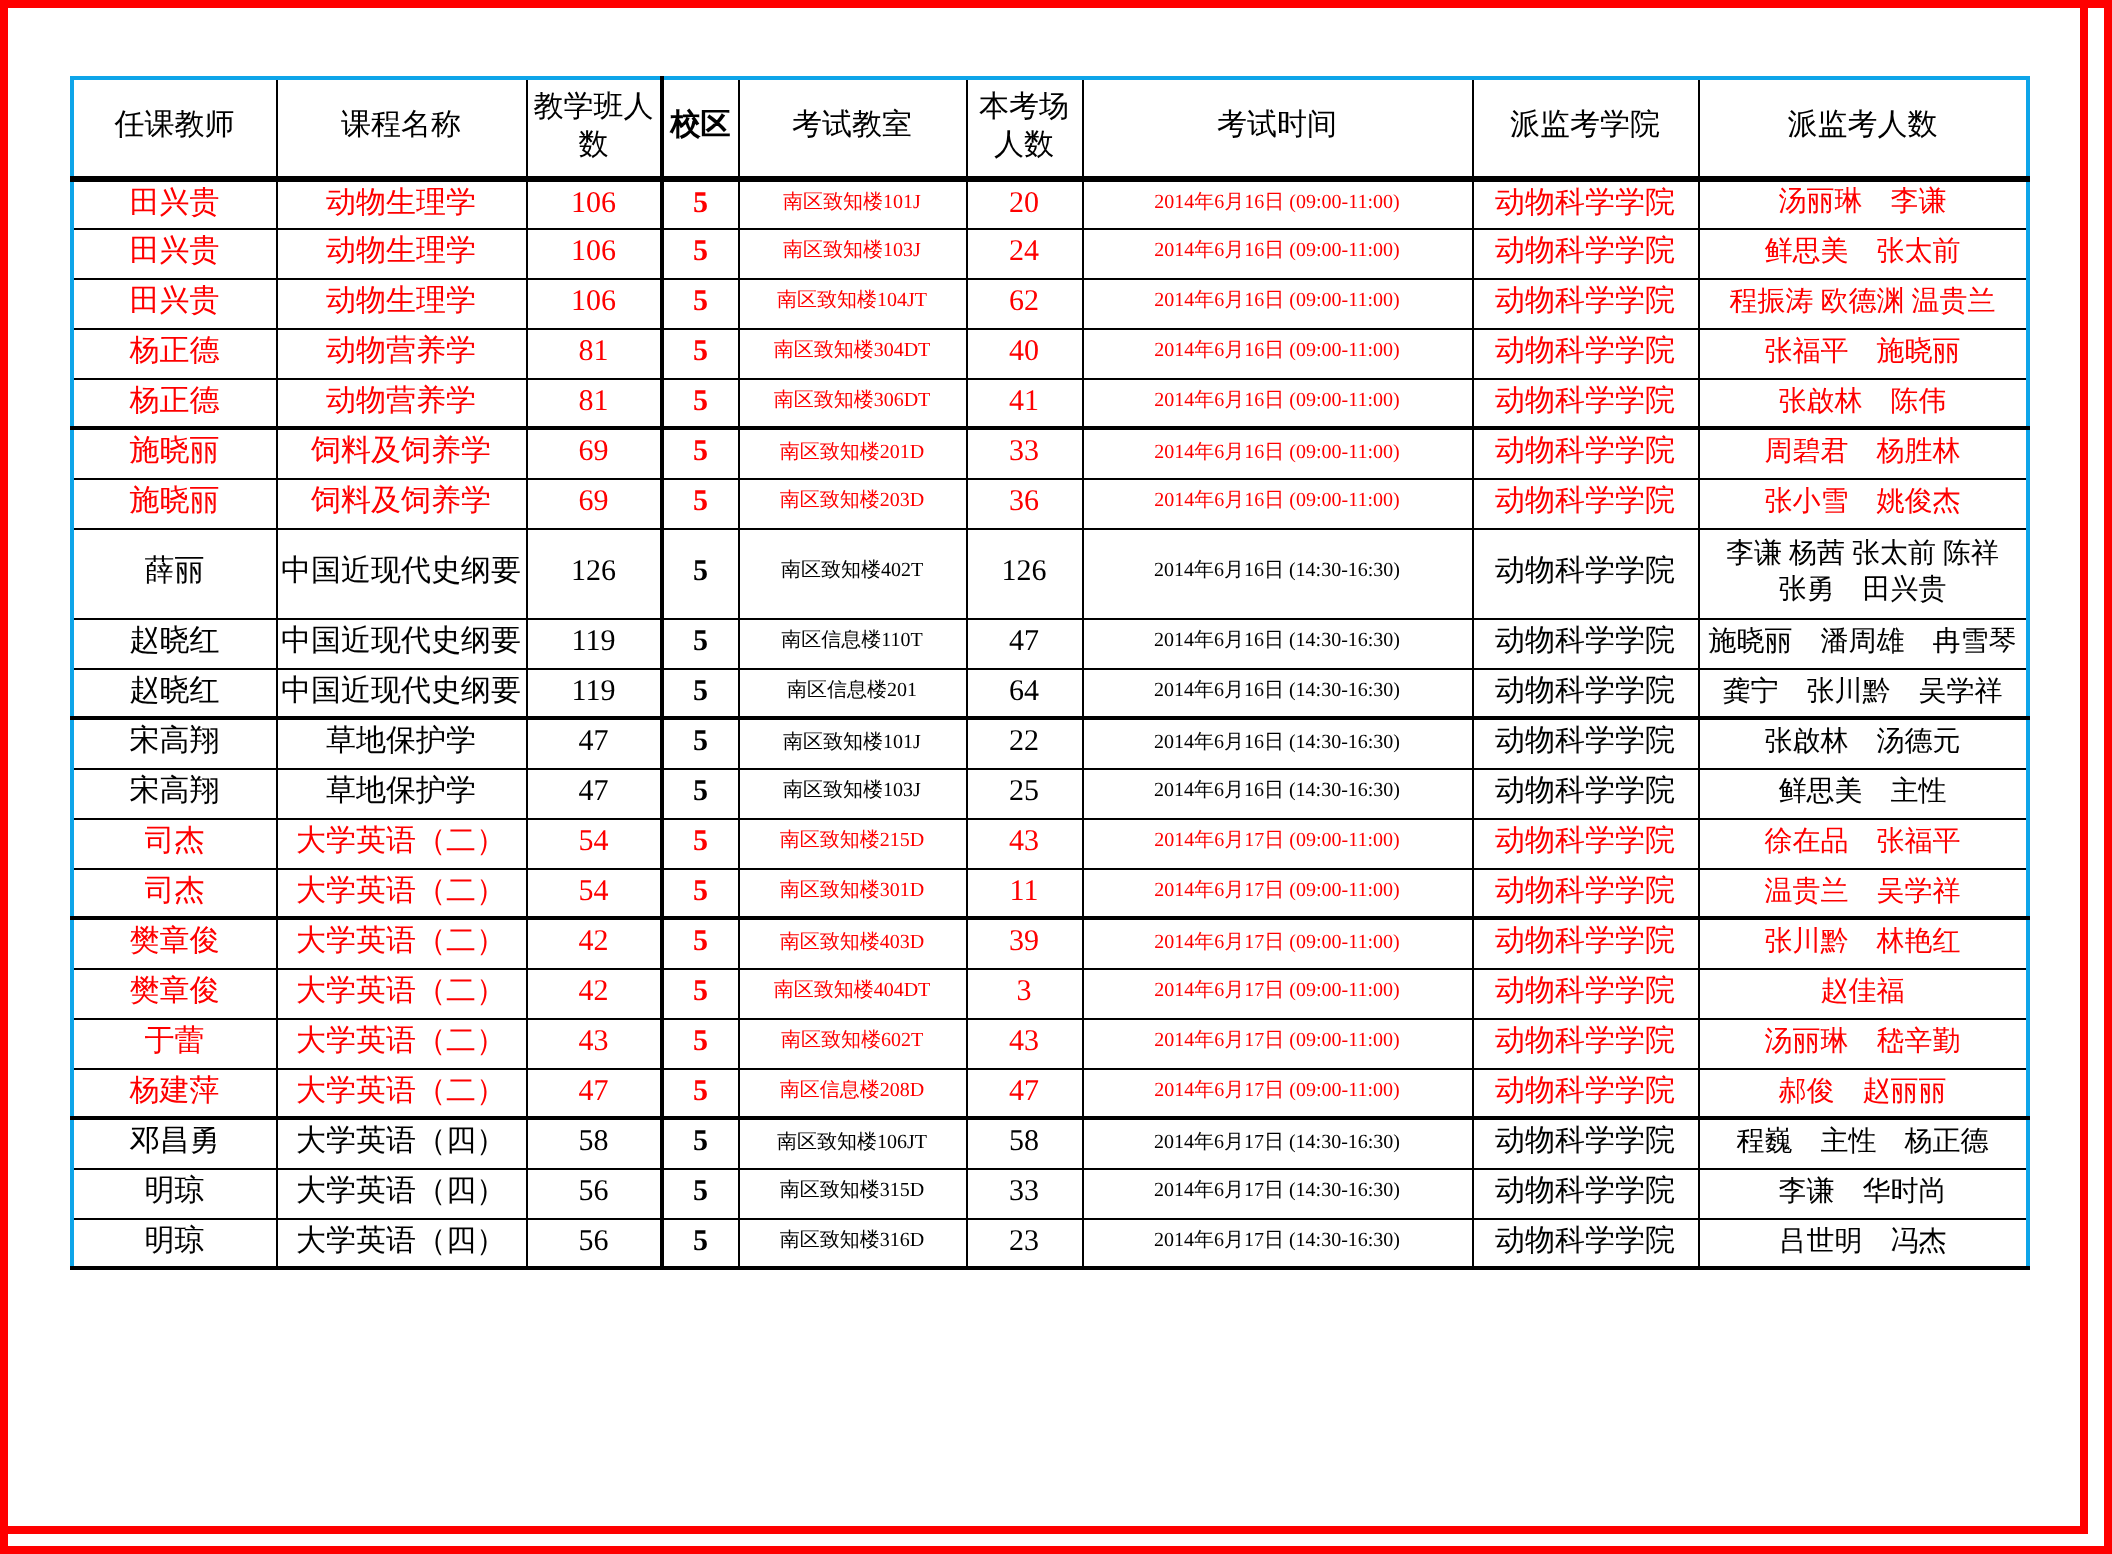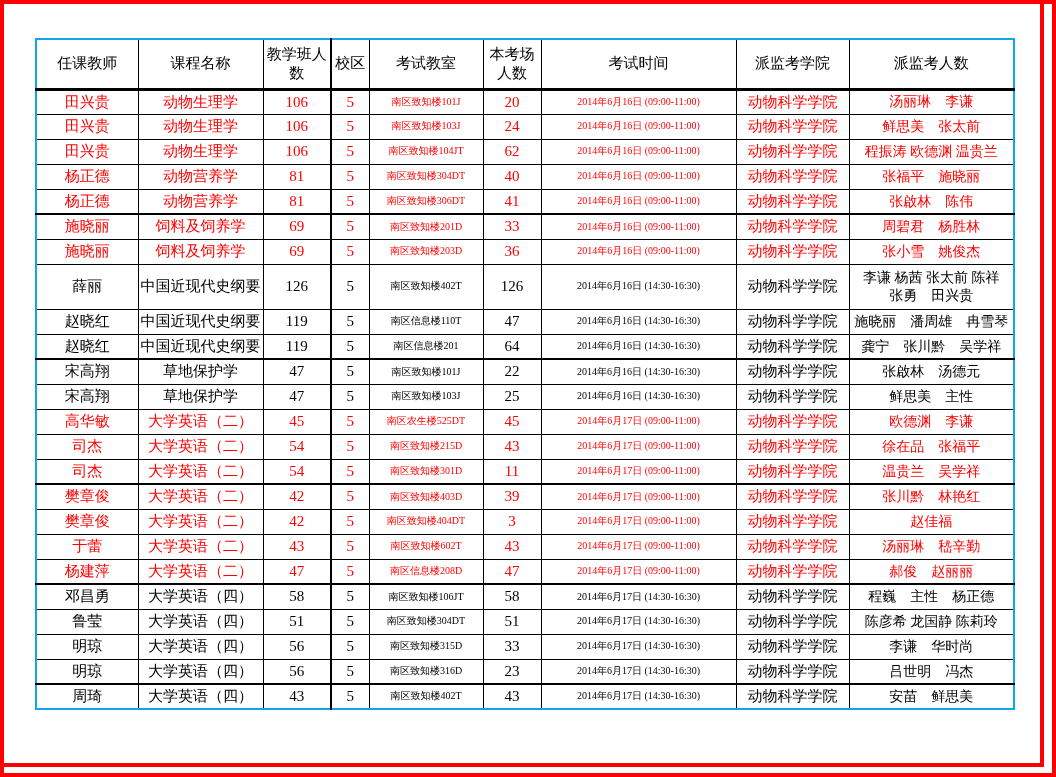--- a/index.html
+++ b/index.html
@@ -21,21 +21,21 @@
     border:1px solid #000000;
     text-align:center;vertical-align:middle;
     padding:0 2px;font-size:15px;font-weight:normal;
     overflow:hidden;line-height:1.25;
   }
   thead tr{height:50px;}
   thead th{border-bottom:3px solid #000000;color:#000000;}
   tbody tr{height:25px;}
   tbody tr.tall{height:45px;margin-top:16px;}
   tbody tr.group-end td{border-bottom:2px solid #000000;}
-  .campus-left{border-left:2px solid #000000 !important;}
+  .campus-left{border-left:2px solid #000000 !important;font-weight:bold;}
   tr.red td{color:#fe0000;}
   tr.black td{color:#000000;}
   td.time{white-space:nowrap;font-size:10px;}
   td.invig{white-space:pre-line;font-size:14px;}
   td.room{white-space:nowrap;font-size:10px;}
 </style>
 </head>
 <body>
 
 <div class="frame"></div>
@@ -195,31 +195,20 @@
     <td>草地保护学</td>
     <td>47</td>
     <td class="campus-left">5</td>
     <td class="room">南区致知楼103J</td>
     <td>25</td>
     <td class="time">2014年6月16日 (14:30-16:30)</td>
     <td>动物科学学院</td>
     <td class="invig">鲜思美　主性</td>
   </tr>
       <tr class="red">
-    <td>高华敏</td>
-    <td>大学英语（二）</td>
-    <td>45</td>
-    <td class="campus-left">5</td>
-    <td class="room">南区农生楼525DT</td>
-    <td>45</td>
-    <td class="time">2014年6月17日 (09:00-11:00)</td>
-    <td>动物科学学院</td>
-    <td class="invig">欧德渊　李谦</td>
-  </tr>
-      <tr class="red">
     <td>司杰</td>
     <td>大学英语（二）</td>
     <td>54</td>
     <td class="campus-left">5</td>
     <td class="room">南区致知楼215D</td>
     <td>43</td>
     <td class="time">2014年6月17日 (09:00-11:00)</td>
     <td>动物科学学院</td>
     <td class="invig">徐在品　张福平</td>
   </tr>
@@ -281,31 +270,20 @@
       <tr class="black">
     <td>邓昌勇</td>
     <td>大学英语（四）</td>
     <td>58</td>
     <td class="campus-left">5</td>
     <td class="room">南区致知楼106JT</td>
     <td>58</td>
     <td class="time">2014年6月17日 (14:30-16:30)</td>
     <td>动物科学学院</td>
     <td class="invig">程巍　主性　杨正德</td>
-  </tr>
-      <tr class="black">
-    <td>鲁莹</td>
-    <td>大学英语（四）</td>
-    <td>51</td>
-    <td class="campus-left">5</td>
-    <td class="room">南区致知楼304DT</td>
-    <td>51</td>
-    <td class="time">2014年6月17日 (14:30-16:30)</td>
-    <td>动物科学学院</td>
-    <td class="invig">陈彦希 龙国静 陈莉玲</td>
   </tr>
       <tr class="black">
     <td>明琼</td>
     <td>大学英语（四）</td>
     <td>56</td>
     <td class="campus-left">5</td>
     <td class="room">南区致知楼315D</td>
     <td>33</td>
     <td class="time">2014年6月17日 (14:30-16:30)</td>
     <td>动物科学学院</td>
@@ -315,25 +293,14 @@
     <td>明琼</td>
     <td>大学英语（四）</td>
     <td>56</td>
     <td class="campus-left">5</td>
     <td class="room">南区致知楼316D</td>
     <td>23</td>
     <td class="time">2014年6月17日 (14:30-16:30)</td>
     <td>动物科学学院</td>
     <td class="invig">吕世明　冯杰</td>
   </tr>
-      <tr class="black">
-    <td>周琦</td>
-    <td>大学英语（四）</td>
-    <td>43</td>
-    <td class="campus-left">5</td>
-    <td class="room">南区致知楼402T</td>
-    <td>43</td>
-    <td class="time">2014年6月17日 (14:30-16:30)</td>
-    <td>动物科学学院</td>
-    <td class="invig">安苗　鲜思美</td>
-  </tr>
     </tbody>
 </table>
 
 </body></html>

